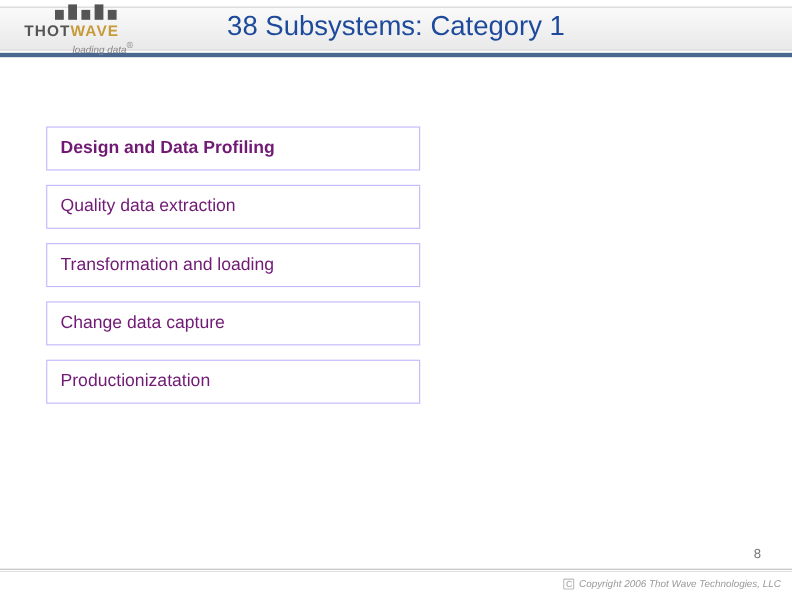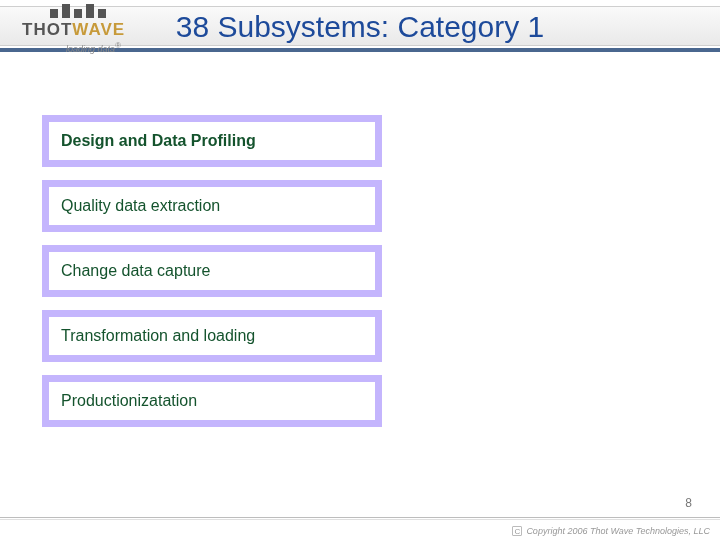--- a/index.html
+++ b/index.html
@@ -13,56 +13,56 @@
     height: 40px;
     background: linear-gradient(#fafafa 0%, #e9e9e9 100%);
     border-top: 1px solid #cfcfcf;
     border-bottom: 1px solid #cfcfcf;
   }
   .title-text {
     position: absolute;
     top: 10px; left: 0; right: 0;
     text-align: center;
     font-family: Verdana, Geneva, sans-serif;
-    font-size: 30px;
+    font-size: 25px;
     color: #1d4a9a;
   }
   .hr-accent {
     position: absolute;
     top: 48px; left: 0; right: 0;
     height: 4px;
     background: #4a678f;
   }
 
   
   .logo { position: absolute; top: 2px; left: 22px; width: 160px; }
   .logo-bars { height: 16px; display: flex; gap: 4px; align-items: flex-end; margin-left: 28px; }
   .logo-bars span { width: 8px; background: #555; display: inline-block; }
   .logo-bars span:nth-child(1){height:9px}
   .logo-bars span:nth-child(2){height:14px}
   .logo-bars span:nth-child(3){height:9px}
   .logo-bars span:nth-child(4){height:14px}
   .logo-bars span:nth-child(5){height:9px}
-  .logo-word1 { font-family: Verdana, sans-serif; font-size: 17px; font-weight: 700; letter-spacing: 1px; color: #555; margin-top:2px;}
+  .logo-word1 { font-family: Verdana, sans-serif; font-size: 14px; font-weight: 700; letter-spacing: 1px; color: #555; margin-top:2px;}
   .logo-wave { color: #c79a3a; }
   .logo-tagline { font-size: 9px; color: #888; margin-top: 1px; margin-left: 44px; font-style: italic;}
   .logo-reg { font-size: 8px; vertical-align: super; color:#888;}
 
   
   .list {
     position: absolute;
     top: 115px; left: 42px;
     width: 340px;
   }
   .row {
-    border: 7px solid #c4b5fd;
+    border: 1px solid #c4b5fd;
     padding: 10px 12px;
     margin-bottom: 13px;
     font-size: 16px;
-    color: #14532d;
+    color: #701a75;
     background: #fff;
   }
   .row.active { font-weight: 700; }
 
   
   .page-num {
     position: absolute;
     right: 28px; bottom: 30px;
     font-size: 12px; color: #777;
   }
@@ -105,22 +105,22 @@
       <span>THOT</span><span class="logo-wave">WAVE</span>
     </div>
     <div class="logo-tagline">
       <span>loading data</span><span class="logo-reg">®</span>
     </div>
   </div>
 
   <div class="list">
     <div class="row active"><span>Design and Data Profiling</span></div>
     <div class="row"><span>Quality data extraction</span></div>
+    <div class="row"><span>Transformation and loading</span></div>
     <div class="row"><span>Change data capture</span></div>
-    <div class="row"><span>Transformation and loading</span></div>
     <div class="row"><span>Productionizatation</span></div>
   </div>
 
   <div class="page-num">8</div>
   <div class="footer-rule"></div>
   <div class="footer-rule2"></div>
   <div class="copyright">
     <span class="c">C</span><span>Copyright 2006 Thot Wave Technologies, LLC</span>
   </div>
 

